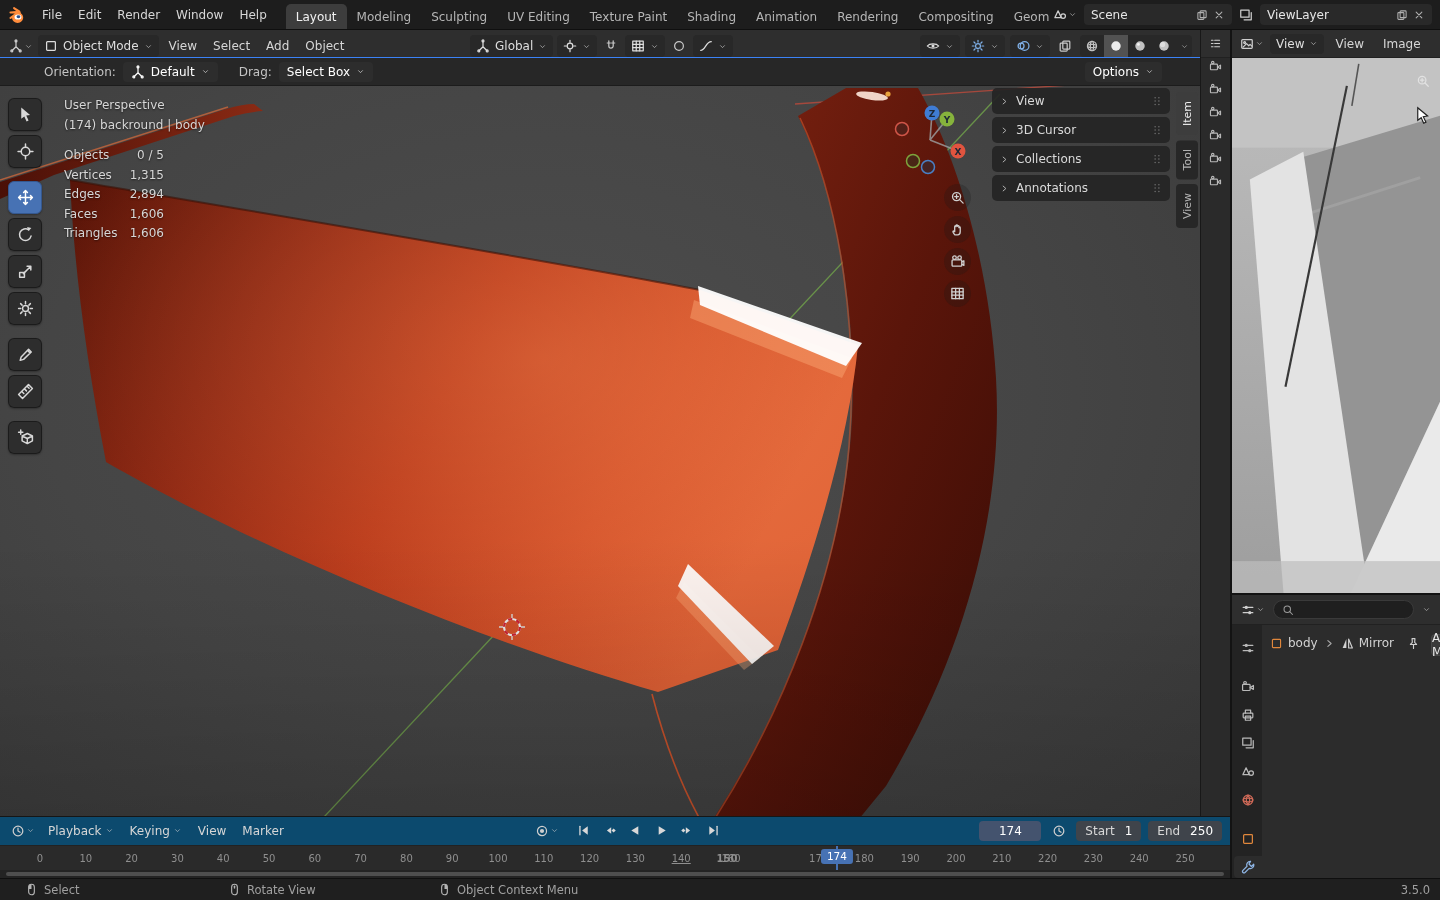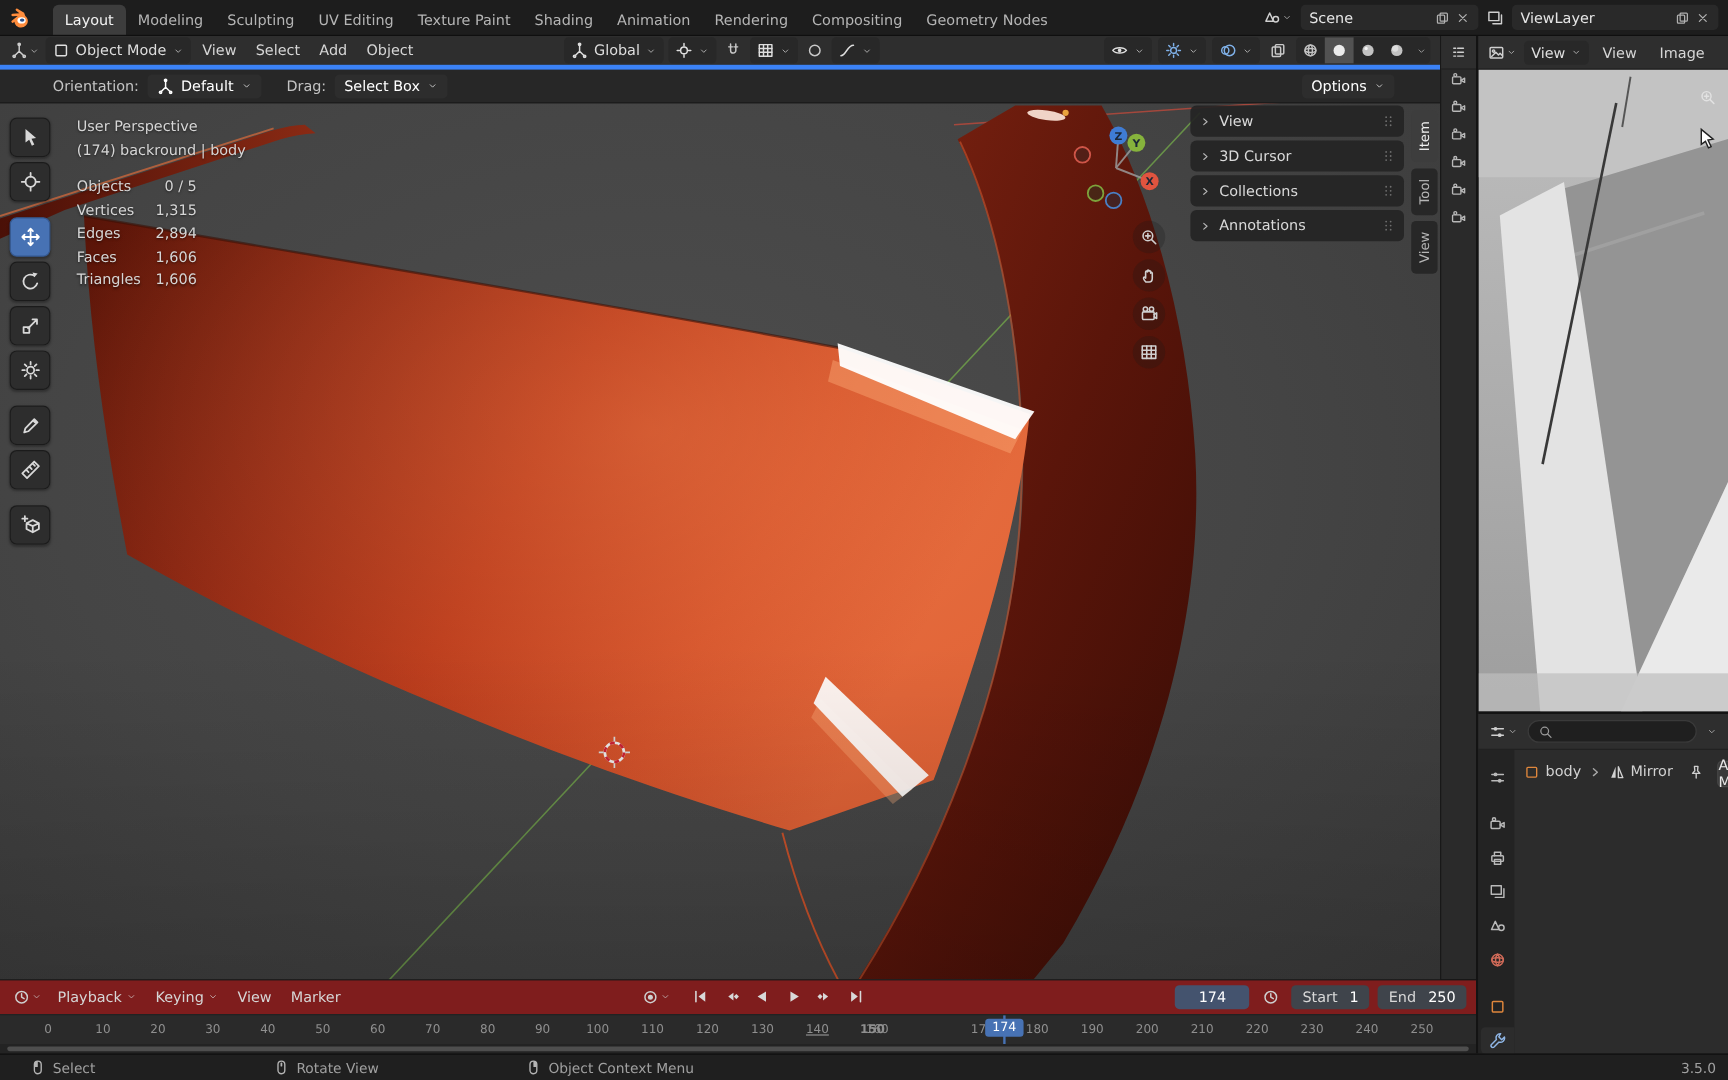--- a/index.html
+++ b/index.html
@@ -28,21 +28,21 @@
   .tb-ib{display:flex;color:#b0b0b0}
   .tb-ib .ic{width:12px;height:12px}
 
   
   .workarea{display:flex;height:848px}
   .left-col{width:1230px;display:flex;flex-direction:column}
   .upper{display:flex;height:786px}
   .vp-wrap{width:1200px;display:flex;flex-direction:column;position:relative}
 
   
-  .vp-header{height:28px;background:#2e2e2e;border-bottom:4px solid #3b82f6;display:flex;align-items:center;padding:0 6px;position:relative;z-index:6}
+  .vp-header{height:28px;background:#2e2e2e;border-bottom:1px solid #3b82f6;display:flex;align-items:flex-end;padding:0 6px;position:relative;z-index:6}
   .hdr-left{display:flex;align-items:center;gap:2px}
   .hdr-center{position:absolute;left:470px;display:flex;align-items:center;gap:4px}
   .hdr-right{position:absolute;right:8px;display:flex;align-items:center;gap:5px}
   .hdr-field{display:flex;align-items:center;gap:5px;background:#282828;border-radius:4px;height:22px;padding:0 6px;color:#dedede}
   .icon-toggle{display:flex;align-items:center;padding:3px;border-radius:4px;color:#c9c9c9}
   .shading-group{display:flex;align-items:center;background:#282828;border-radius:4px;overflow:hidden;height:22px}
   .shade{display:flex;align-items:center;justify-content:center;width:24px;height:22px;color:#c2c2c2}
   .shade.active{background:#525252;color:#ececec}
   .shade.chevbox{width:16px}
 
@@ -83,21 +83,21 @@
   
   .outliner{width:30px;background:#2a2a2a;border-left:1px solid #181818;display:flex;flex-direction:column}
   .ol-header{height:28px;background:#2e2e2e;border-bottom:1px solid #212121;display:flex;align-items:center;justify-content:center}
   .ol-header .ic{width:13px;height:13px}
   #outliner-rows{padding-top:2px;display:flex;flex-direction:column;gap:10px;align-items:center}
   .ol-toggle{color:#b8b8b8;display:flex;padding:0}
   .ol-toggle .ic{width:13px;height:13px}
 
   
   .timeline{height:62px;border-top:1px solid #161616;display:flex;flex-direction:column}
-  .tl-header{height:28px;background:#7f1d1d;display:flex;align-items:center;padding:0 8px;gap:2px}
+  .tl-header{height:28px;background:#0c4a6e;display:flex;align-items:center;padding:0 8px;gap:2px}
   .menu-item.tl{display:inline-flex;align-items:center;gap:3px}
   .flex1{flex:1}
   .transport{display:flex;align-items:center;gap:2px;margin:0 8px}
   .tr-btn{width:24px;height:22px;border-radius:4px;display:flex;align-items:center;justify-content:center;color:#d8d8d8}
   .tr-btn .ic{width:15px;height:15px}
   .frame-field{width:62px;height:20px;background:#44536e;border-radius:4px;color:#fff;display:flex;align-items:center;justify-content:center;margin:0 6px}
   .se-field{height:20px;background:#3f444b;border-radius:4px;color:#d8d8d8;display:flex;align-items:center;gap:10px;padding:0 9px;margin-left:5px}
   .se-field .se-val{color:#fff}
   .tl-ruler{position:relative;height:26px;background:#2a2a2a;border-top:1px solid #222;overflow:hidden}
   .ruler-num{position:absolute;top:7px;transform:translateX(-50%);font-size:10px;color:#8f8f8f}
@@ -389,20 +389,27 @@
 </svg>
 
 <div class="app">
 
   <header class="topbar">
     <span class="logo">
         <svg class="ic">
           <use href="#i-blender"></use>
         </svg>
       </span>
+    <nav id="topbar-menus" style="display:flex">
+        <span class="menu-item">File</span>
+        <span class="menu-item">Edit</span>
+        <span class="menu-item">Render</span>
+        <span class="menu-item">Window</span>
+        <span class="menu-item">Help</span>
+      </nav>
     <div id="workspaces" class="ws-tabs">
         <span class="ws-tab active">Layout</span>
         <span class="ws-tab">Modeling</span>
         <span class="ws-tab">Sculpting</span>
         <span class="ws-tab">UV Editing</span>
         <span class="ws-tab">Texture Paint</span>
         <span class="ws-tab">Shading</span>
         <span class="ws-tab">Animation</span>
         <span class="ws-tab">Rendering</span>
         <span class="ws-tab">Compositing</span>

